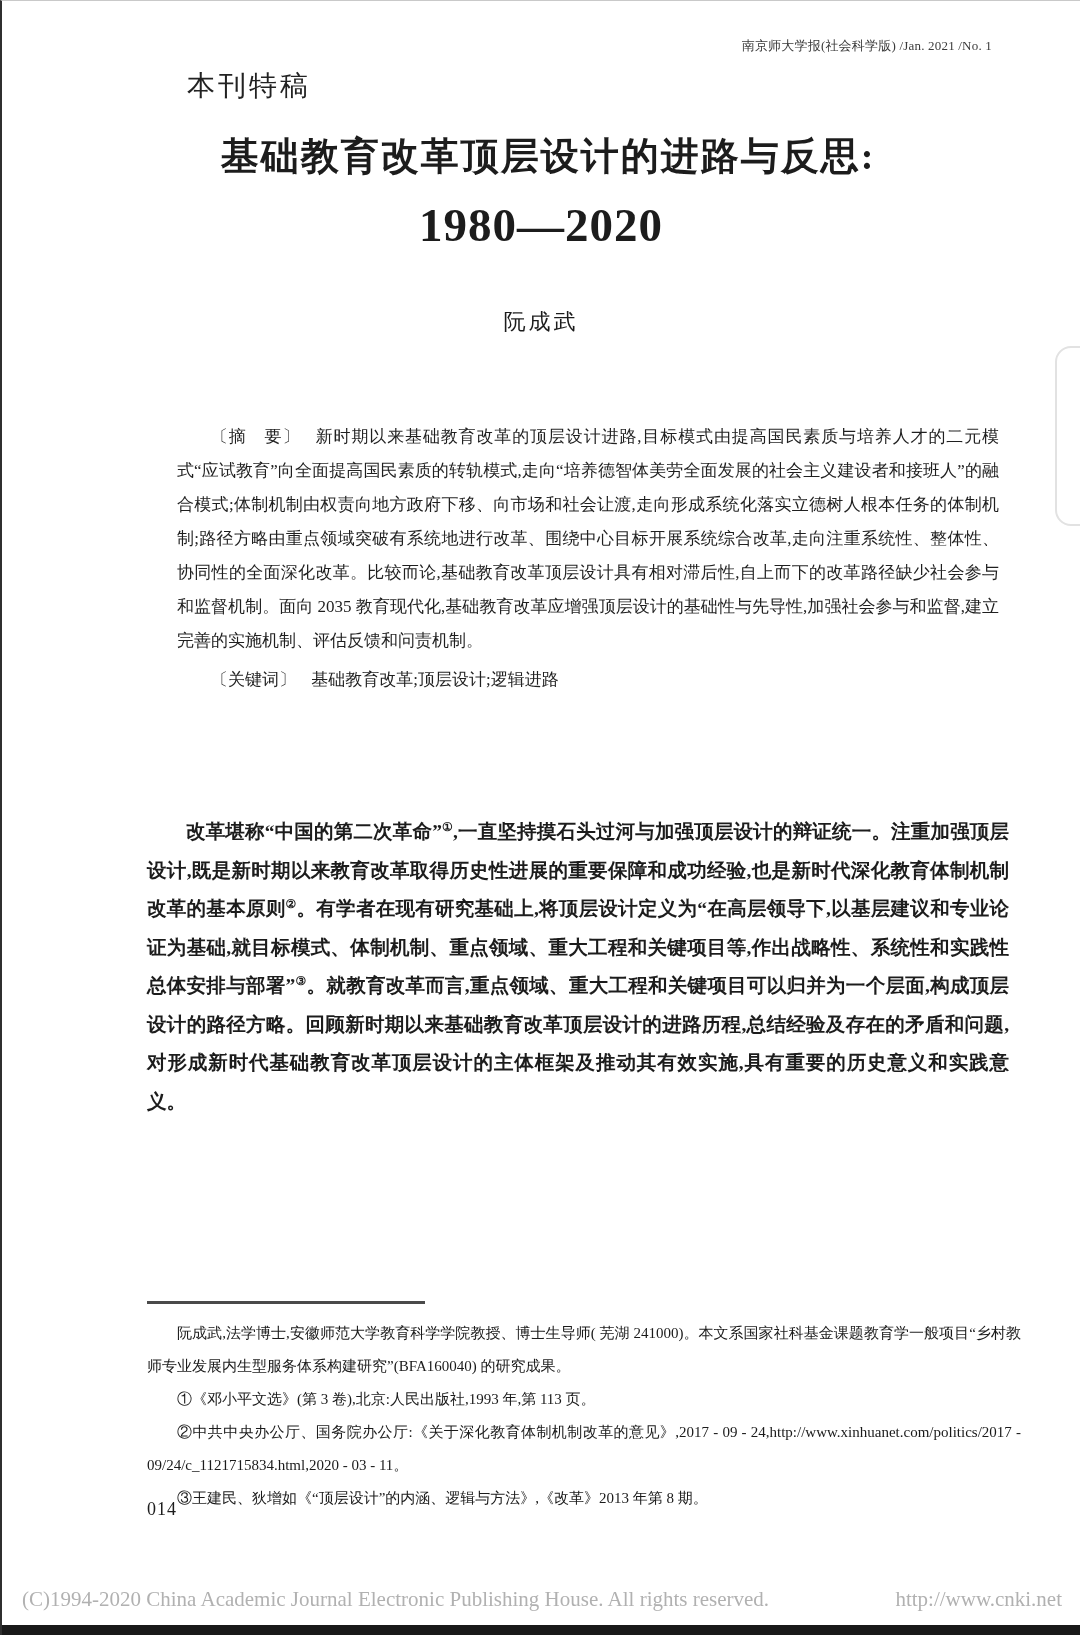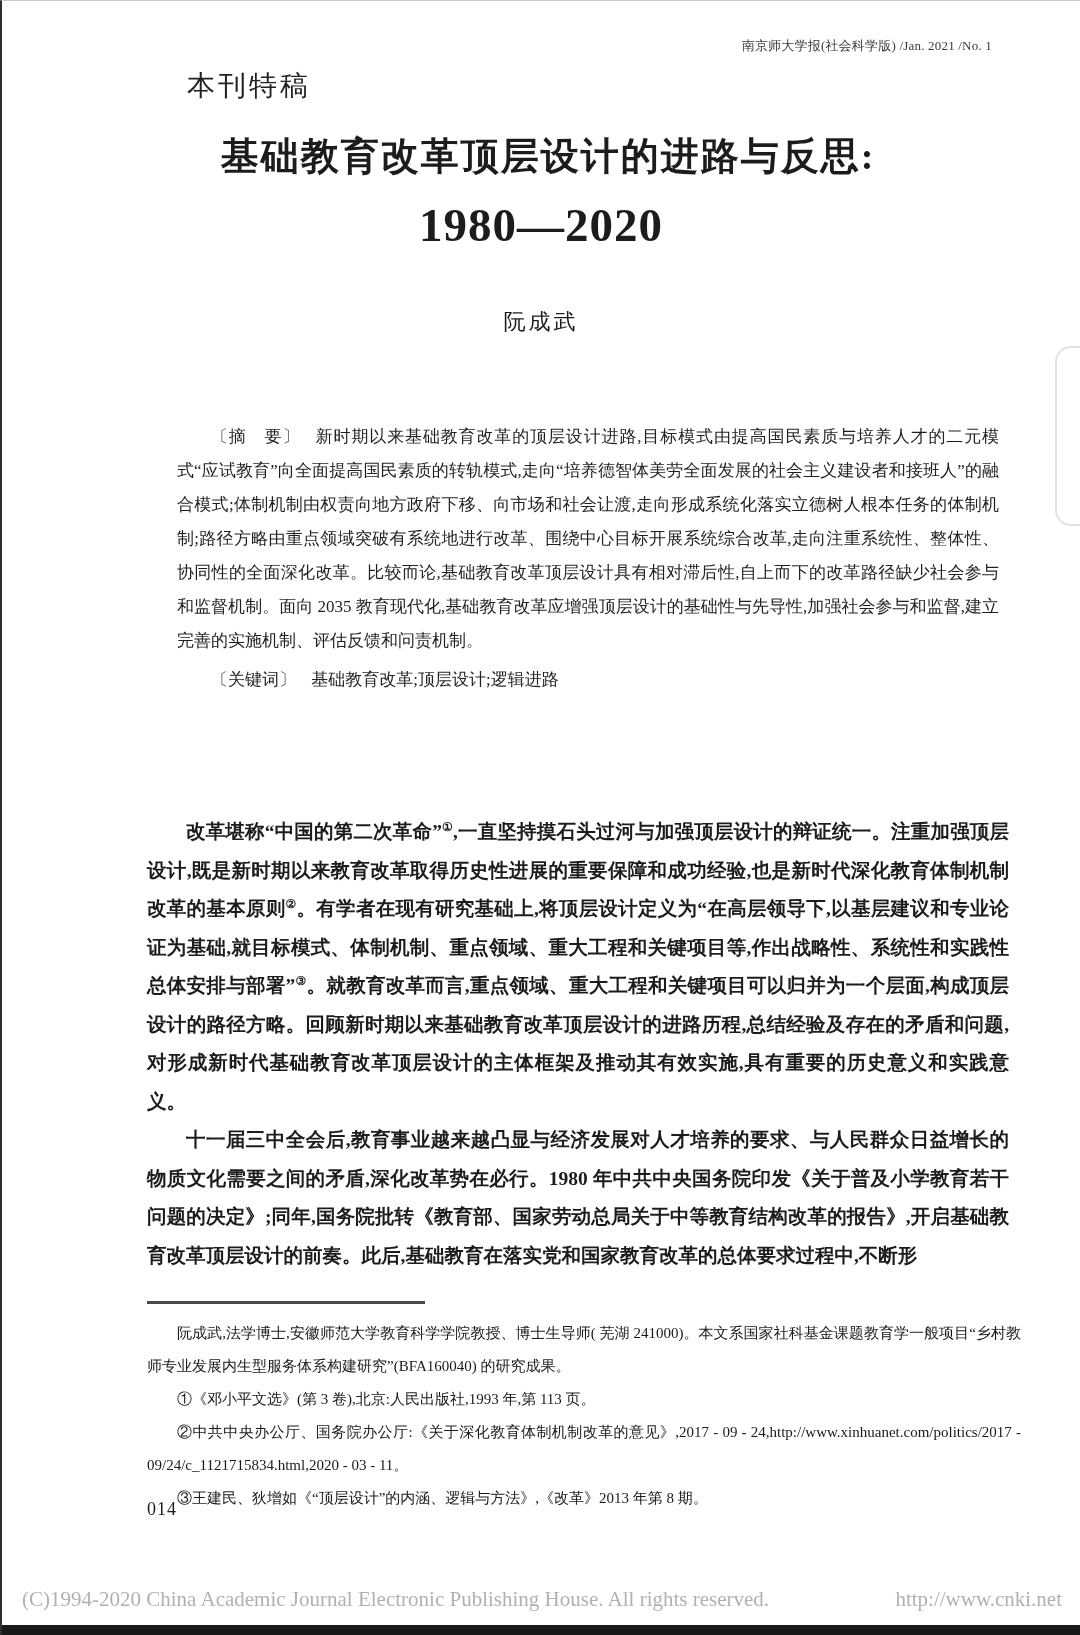--- a/index.html
+++ b/index.html
@@ -86,21 +86,20 @@
 
   <div class="author">阮成武</div>
 
   <div class="abstract-block">
     <p><span class="inline-label">〔摘　要〕</span><span>新时期以来基础教育改革的顶层设计进路,目标模式由提高国民素质与培养人才的二元模式“应试教育”向全面提高国民素质的转轨模式,走向“培养德智体美劳全面发展的社会主义建设者和接班人”的融合模式;体制机制由权责向地方政府下移、向市场和社会让渡,走向形成系统化落实立德树人根本任务的体制机制;路径方略由重点领域突破有系统地进行改革、围绕中心目标开展系统综合改革,走向注重系统性、整体性、协同性的全面深化改革。比较而论,基础教育改革顶层设计具有相对滞后性,自上而下的改革路径缺少社会参与和监督机制。面向 2035 教育现代化,基础教育改革应增强顶层设计的基础性与先导性,加强社会参与和监督,建立完善的实施机制、评估反馈和问责机制。</span></p>
     <p class="kw"><span class="inline-label">〔关键词〕</span><span>基础教育改革;顶层设计;逻辑进路</span></p>
   </div>
 
   <div class="body-text">
     <p>改革堪称“中国的第二次革命”<sup>①</sup>,一直坚持摸石头过河与加强顶层设计的辩证统一。注重加强顶层设计,既是新时期以来教育改革取得历史性进展的重要保障和成功经验,也是新时代深化教育体制机制改革的基本原则<sup>②</sup>。有学者在现有研究基础上,将顶层设计定义为“在高层领导下,以基层建议和专业论证为基础,就目标模式、体制机制、重点领域、重大工程和关键项目等,作出战略性、系统性和实践性总体安排与部署”<sup>③</sup>。就教育改革而言,重点领域、重大工程和关键项目可以归并为一个层面,构成顶层设计的路径方略。回顾新时期以来基础教育改革顶层设计的进路历程,总结经验及存在的矛盾和问题,对形成新时代基础教育改革顶层设计的主体框架及推动其有效实施,具有重要的历史意义和实践意义。</p>
-    <p>十一届三中全会后,教育事业越来越凸显与经济发展对人才培养的要求、与人民群众日益增长的物质文化需要之间的矛盾,深化改革势在必行。1980 年中共中央国务院印发《关于普及小学教育若干问题的决定》;同年,国务院批转《教育部、国家劳动总局关于中等教育结构改革的报告》,开启基础教育改革顶层设计的前奏。此后,基础教育在落实党和国家教育改革的总体要求过程中,不断形</p>
   </div>
 
   <div class="footnote-rule"></div>
 
   <div class="footnotes">
     <p>阮成武,法学博士,安徽师范大学教育科学学院教授、博士生导师( 芜湖 241000)。本文系国家社科基金课题教育学一般项目“乡村教师专业发展内生型服务体系构建研究”(BFA160040) 的研究成果。</p>
     <p>①《邓小平文选》(第 3 卷),北京:人民出版社,1993 年,第 113 页。</p>
     <p>②中共中央办公厅、国务院办公厅:《关于深化教育体制机制改革的意见》,2017 - 09 - 24,http://www.xinhuanet.com/politics/2017 - 09/24/c_1121715834.html,2020 - 03 - 11。</p>
     <p>③王建民、狄增如《“顶层设计”的内涵、逻辑与方法》,《改革》2013 年第 8 期。</p>
   </div>

